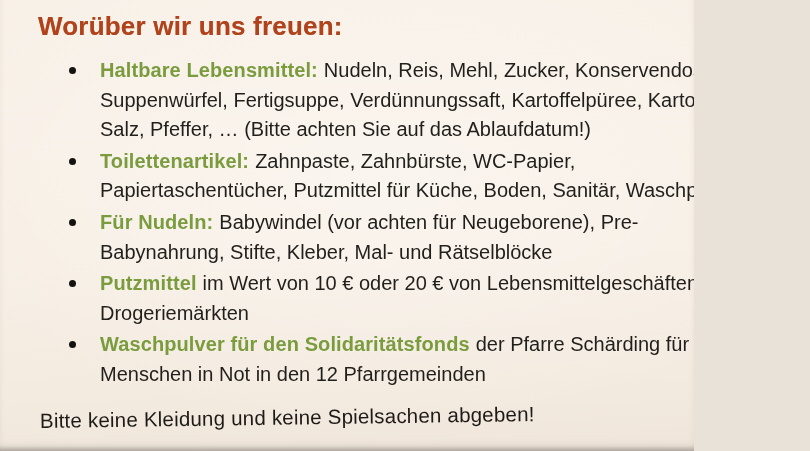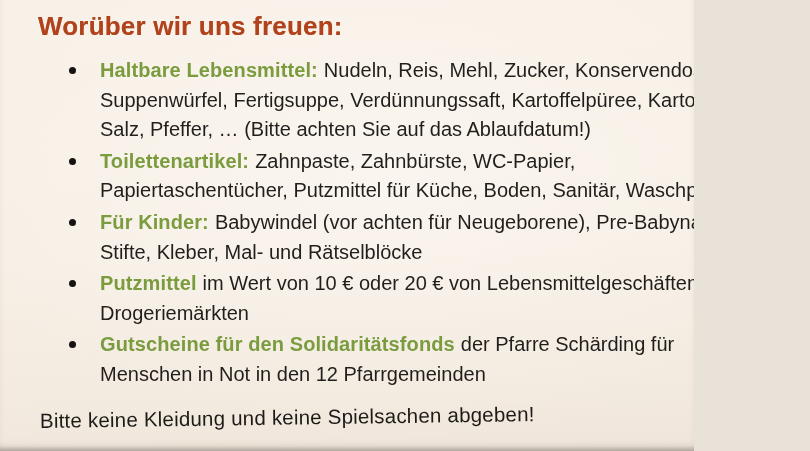--- a/index.html
+++ b/index.html
@@ -98,30 +98,30 @@
       <span class="lead">Haltbare Lebensmittel:</span><span class="rest">Nudeln, Reis, Mehl, Zucker, Konservendosen, Suppenwürfel, Fertigsuppe, Verdünnungssaft, Kartoffelpüree, Kartoffelteig, Salz, Pfeffer, … (Bitte achten Sie auf das Ablaufdatum!)</span>
     </li>
 
     <li class="item">
       <span class="bullet"></span>
       <span class="lead">Toilettenartikel:</span><span class="rest">Zahnpaste, Zahnbürste, WC-Papier, Papiertaschentücher, Putzmittel für Küche, Boden, Sanitär, Waschpulver</span>
     </li>
 
     <li class="item">
       <span class="bullet"></span>
-      <span class="lead">Für Kinder:</span><span class="rest">Babywindel (vor achten für Neugeborene), Pre-Babynahrung, Stifte, Kleber, Mal- und Rätselblöcke</span>
+      <span class="lead">Für Nudeln:</span><span class="rest">Babywindel (vor achten für Neugeborene), Pre-Babynahrung, Stifte, Kleber, Mal- und Rätselblöcke</span>
     </li>
 
     <li class="item">
       <span class="bullet"></span>
       <span class="lead">Putzmittel</span><span class="rest">im Wert von 10 € oder 20 € von Lebensmittelgeschäften oder Drogeriemärkten</span>
     </li>
 
     <li class="item">
       <span class="bullet"></span>
-      <span class="lead">Gutscheine für den Solidaritätsfonds</span><span class="rest">der Pfarre Schärding für Menschen in Not in den 12 Pfarrgemeinden</span>
+      <span class="lead">Waschpulver für den Solidaritätsfonds</span><span class="rest">der Pfarre Schärding für Menschen in Not in den 12 Pfarrgemeinden</span>
     </li>
 
   </ul>
 
   <p class="footer-note">Bitte keine Kleidung und keine Spielsachen abgeben!</p>
 
 </div>
 
 </body></html>

